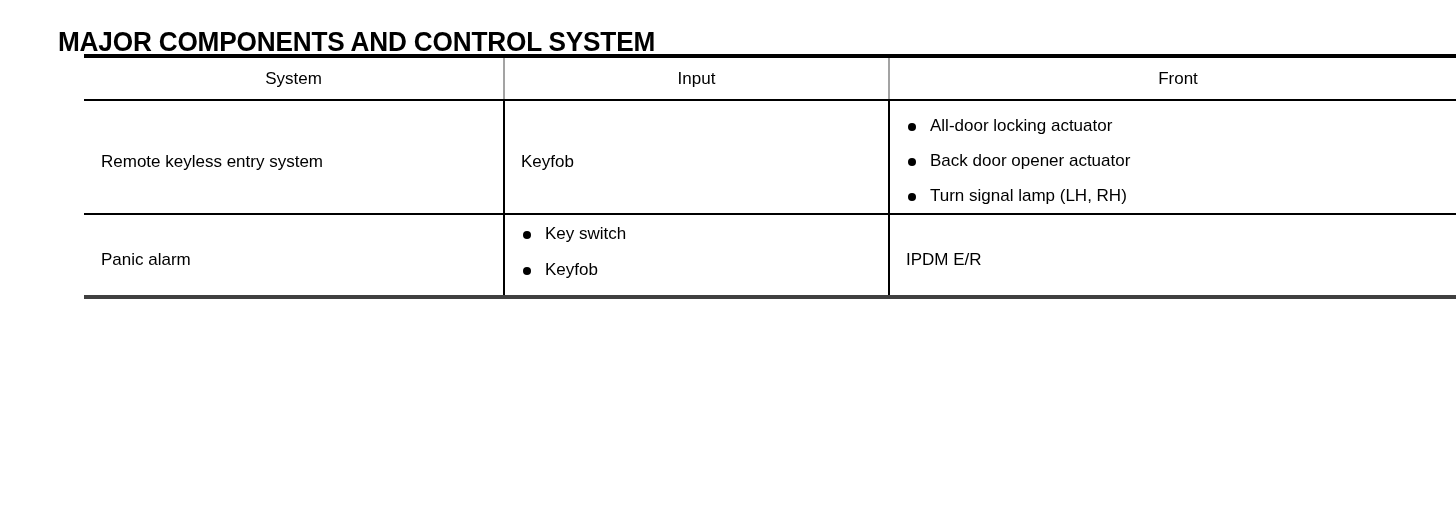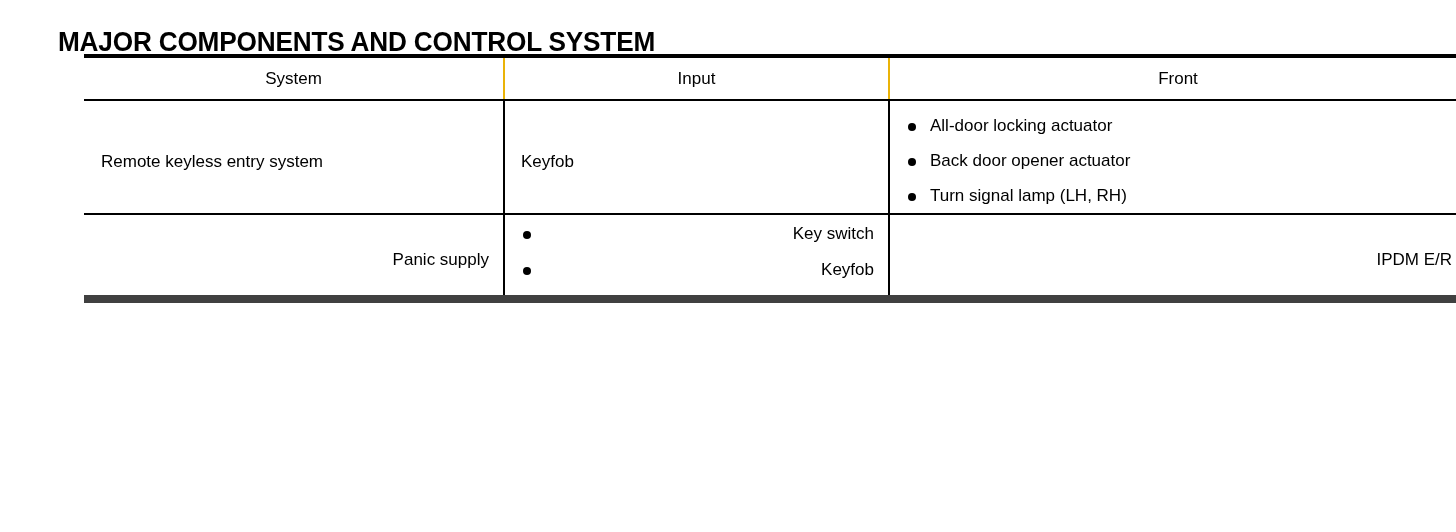--- a/index.html
+++ b/index.html
@@ -49,42 +49,41 @@
     font-size: 17px;
     line-height: 23px;
   }
   table.spec col.c-system  { width: 420px; }
   table.spec col.c-input   { width: 385px; }
   table.spec col.c-output  { width: 577px; }
 
   table.spec thead th {
     border-top: 4px solid #000;
     border-bottom: 2px solid #000;
-    border-left: 2px solid #eab308;
+    border-left: 2px solid #a3a3a3;
     font-weight: normal;
     text-align: center;
     vertical-align: middle;
     height: 41px;
     padding: 0 8px;
   }
   table.spec thead th.first-col { border-left: 0; }
 
   table.spec tbody td {
     border-bottom: 2px solid #000;
     border-left: 2px solid #000;
     vertical-align: middle;
     padding: 8px 14px 0 16px;
   }
   table.spec tbody td.first-col {
     border-left: 0;
     padding-left: 17px;
   }
   table.spec tbody tr.last-row td {
-    border-bottom: 8px solid #404040;
-    text-align: right;
+    border-bottom: 4px solid #404040;
   }
 
   
   tr.r-keyless td   { height: 104px; }
   tr.r-doorlock td  { height: 52px;  }
   tr.r-ign td       { height: 56px;  }
   tr.r-bat td       { height: 56px;  }
   tr.r-panic td     { height: 70px;  }
 
   
@@ -147,21 +146,21 @@
               <li>Back door opener actuator</li>
               <li>Turn signal lamp (LH, RH)</li>
             </ul>
           </td>
         </tr>
 
 
 
 
         <tr class="r-panic last-row">
-          <td class="first-col">Panic supply</td>
+          <td class="first-col">Panic alarm</td>
           <td>
             <ul class="bullets tight">
               <li>Key switch</li>
               <li>Keyfob</li>
             </ul>
           </td>
           <td>IPDM E/R</td>
         </tr>
 
       </tbody>

